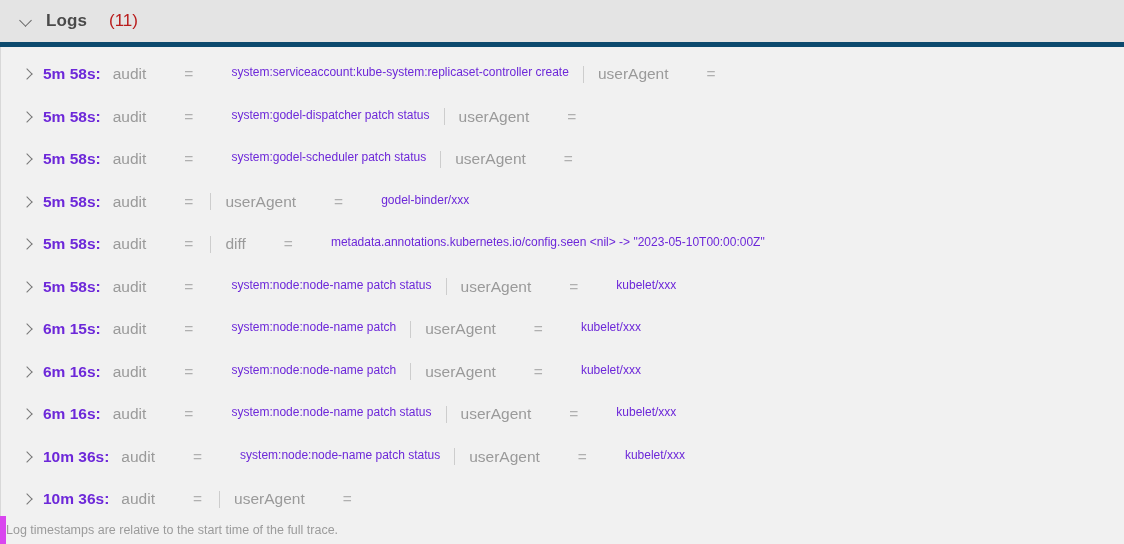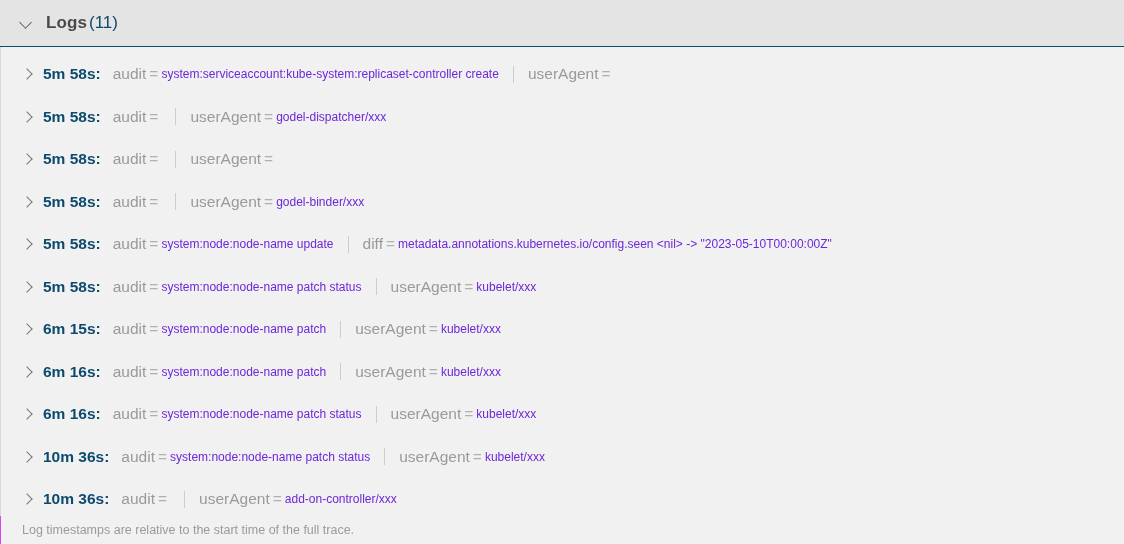--- a/index.html
+++ b/index.html
@@ -27,21 +27,21 @@
 
   
   .logs-header {
     flex: 0 0 auto;
     height: 47px;
     background: #e4e4e4;
     display: flex;
     align-items: center;
     padding-left: 20px;
     box-sizing: border-box;
-    border-bottom: 1px solid #0c4a6e;
+    border-bottom: 5px solid #0c4a6e;
     cursor: pointer;
     user-select: none;
   }
   .chevron-down {
     width: 14px;
     height: 14px;
     flex: 0 0 auto;
     margin-right: 12px;
     position: relative;
   }
@@ -58,22 +58,22 @@
   }
   .logs-title {
     font-size: 17px;
     font-weight: bold;
     color: #4a4a4a;
     letter-spacing: 0.1px;
   }
   .logs-count {
     font-size: 17px;
     font-weight: normal;
-    color: #0c4a6e;
-    margin-left: 2px;
+    color: #b91c1c;
+    margin-left: 22px;
   }
 
   
   .logs-body {
     flex: 1 1 auto;
     background: #f1f1f1;
     border-left: 1px solid #d8d8d8;
     box-sizing: border-box;
     padding-top: 6px;
     overflow: hidden;
@@ -107,35 +107,36 @@
     height: 7px;
     border-top: 1.3px solid #777;
     border-right: 1.3px solid #777;
     transform: rotate(45deg);
   }
 
   .row-time {
     flex: 0 0 auto;
     font-size: 15.5px;
     font-weight: bold;
-    color: #0c4a6e;
+    color: #6d28d9;
     margin-right: 12px;
   }
 
   .kv-list {
     display: flex;
     align-items: center;
     min-width: 0;
     white-space: nowrap;
   }
 
   .kv-group {
     display: flex;
-    align-items: center;
+    align-items: flex-start;
     white-space: nowrap;
+    gap: 35px;
   }
 
   .kv-sep {
     flex: 0 0 auto;
     width: 1px;
     height: 17px;
     background: #cdcdcd;
     margin: 0 14px;
     align-self: center;
   }
@@ -153,24 +154,23 @@
     font-size: 12px;
     color: #6d28d9;
   }
 
   
   .logs-footer {
     flex: 0 0 auto;
     height: 28px;
     display: flex;
     align-items: center;
-    padding-left: 21px;
     box-sizing: border-box;
     background: #f1f1f1;
-    border-left: 1px solid #d946ef;
+    border-left: 6px solid #d946ef;
   }
   .logs-footer-text {
     font-size: 12.5px;
     color: #9b9b9b;
   }
 </style>
 </head>
 <body>
 
 <div class="logs-panel">
@@ -198,36 +198,37 @@
           </span>
         </span>
       </div>
       <div class="log-row">
         <span class="row-chevron"></span>
         <span class="row-time">5m 58s:</span>
         <span class="kv-list">
           <span class="kv-group">
             <span class="kv-key">audit</span>
             <span class="kv-eq">=</span>
-          </span>
-          <span class="kv-sep"></span>
-          <span class="kv-group">
-            <span class="kv-key">userAgent</span>
-            <span class="kv-eq">=</span>
-            <span class="kv-val">godel-dispatcher/xxx</span>
-          </span>
-        </span>
-      </div>
-      <div class="log-row">
-        <span class="row-chevron"></span>
-        <span class="row-time">5m 58s:</span>
-        <span class="kv-list">
-          <span class="kv-group">
-            <span class="kv-key">audit</span>
-            <span class="kv-eq">=</span>
+            <span class="kv-val">system:godel-dispatcher patch status</span>
+          </span>
+          <span class="kv-sep"></span>
+          <span class="kv-group">
+            <span class="kv-key">userAgent</span>
+            <span class="kv-eq">=</span>
+          </span>
+        </span>
+      </div>
+      <div class="log-row">
+        <span class="row-chevron"></span>
+        <span class="row-time">5m 58s:</span>
+        <span class="kv-list">
+          <span class="kv-group">
+            <span class="kv-key">audit</span>
+            <span class="kv-eq">=</span>
+            <span class="kv-val">system:godel-scheduler patch status</span>
           </span>
           <span class="kv-sep"></span>
           <span class="kv-group">
             <span class="kv-key">userAgent</span>
             <span class="kv-eq">=</span>
           </span>
         </span>
       </div>
       <div class="log-row">
         <span class="row-chevron"></span>
@@ -245,21 +246,20 @@
           </span>
         </span>
       </div>
       <div class="log-row">
         <span class="row-chevron"></span>
         <span class="row-time">5m 58s:</span>
         <span class="kv-list">
           <span class="kv-group">
             <span class="kv-key">audit</span>
             <span class="kv-eq">=</span>
-            <span class="kv-val">system:node:node-name update</span>
           </span>
           <span class="kv-sep"></span>
           <span class="kv-group">
             <span class="kv-key">diff</span>
             <span class="kv-eq">=</span>
             <span class="kv-val">metadata.annotations.kubernetes.io/config.seen &lt;nil&gt; -&gt; "2023-05-10T00:00:00Z"</span>
           </span>
         </span>
       </div>
       <div class="log-row">
@@ -352,21 +352,20 @@
         <span class="row-time">10m 36s:</span>
         <span class="kv-list">
           <span class="kv-group">
             <span class="kv-key">audit</span>
             <span class="kv-eq">=</span>
           </span>
           <span class="kv-sep"></span>
           <span class="kv-group">
             <span class="kv-key">userAgent</span>
             <span class="kv-eq">=</span>
-            <span class="kv-val">add-on-controller/xxx</span>
           </span>
         </span>
       </div>
     </div>
 
   <div class="logs-footer">
     <span class="logs-footer-text">Log timestamps are relative to the start time of the full trace.</span>
   </div>
 
 </div>

